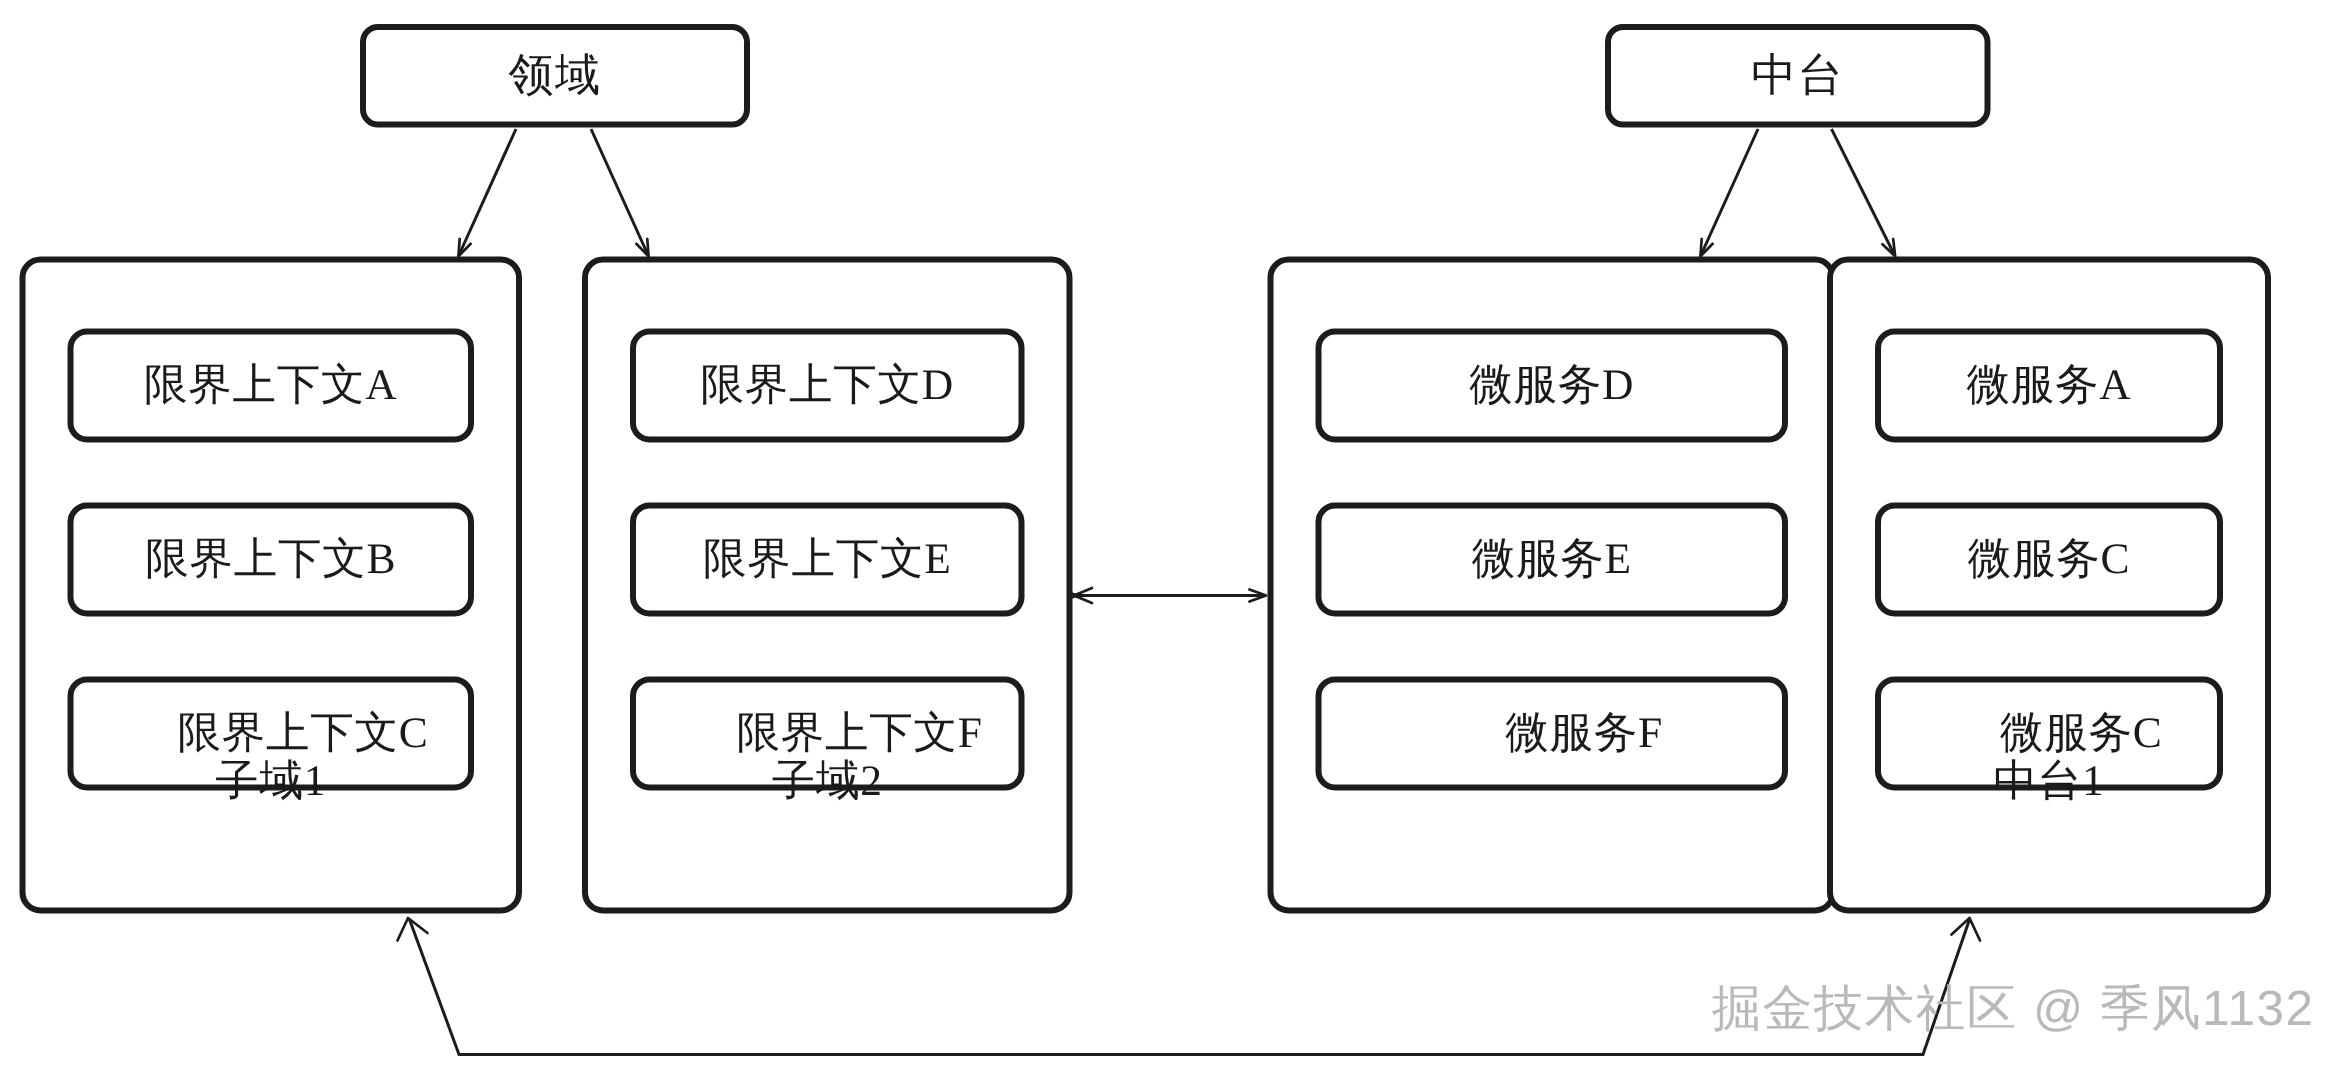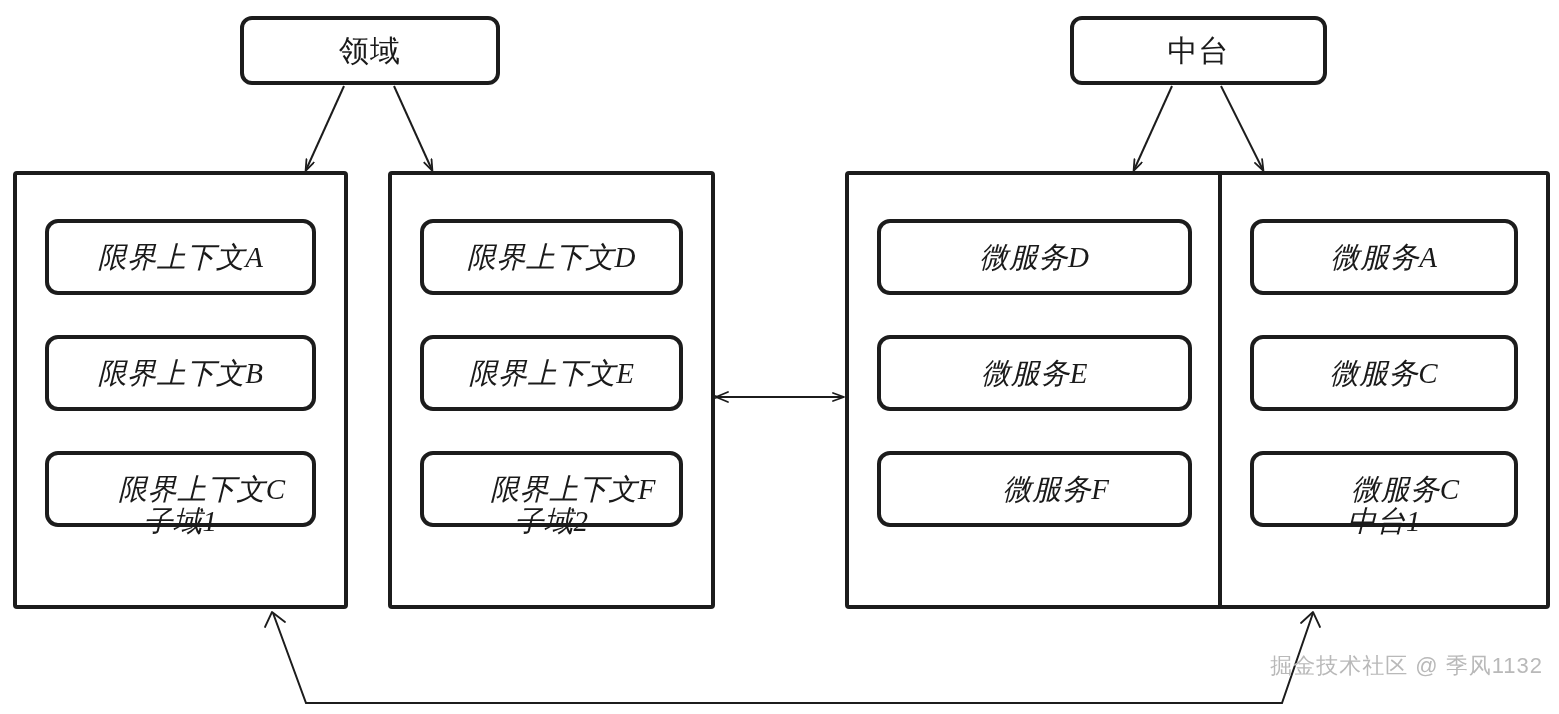--- a/index.html
+++ b/index.html
@@ -42,24 +42,23 @@
     line-height: 1;
     letter-spacing: 1px;
     z-index: 3;
   }
 
   
   .group {
     position: absolute;
     box-sizing: border-box;
     border: 4px solid #1c1c1c;
-    border-radius: 4px;
+    border-radius: 14px;
     background: #ffffff;
     z-index: 2;
-    font-style: italic;
   }
   .group-inner {
     position: absolute;
     left: 28px;
     right: 28px;
     top: 44px;
   }
   .item-box {
     box-sizing: border-box;
     height: 76px;
@@ -84,21 +83,21 @@
     font-size: 29px;
     line-height: 1;
     letter-spacing: 0.5px;
   }
 
   
   #watermark {
     position: absolute;
     right: 16px;
     top: 655px;
-    font-size: 22px;
+    font-size: 33px;
     line-height: 1;
     color: #b9b9b9;
     letter-spacing: 1px;
     white-space: nowrap;
     z-index: 4;
     font-family: "Liberation Sans", "DejaVu Sans", sans-serif;
     text-align: center;
   }
 </style>
 </head>
@@ -175,21 +174,21 @@
       </div>
       <div class="item-box">
         <span>微服务E</span>
       </div>
       <div class="item-box">
         <span>微服务F</span>
       </div>
     </div>
   </div>
 
-  <div class="group" style="left:1218px; top:171px; width:332px; height:438px;">
+  <div class="group" style="left:1218px; top:171px; width:296px; height:438px;">
     <div class="group-inner">
       <div class="item-box">
         <span>微服务A</span>
       </div>
       <div class="item-box">
         <span>微服务C</span>
       </div>
       <div class="item-box">
         <span>微服务C</span>
       </div>

